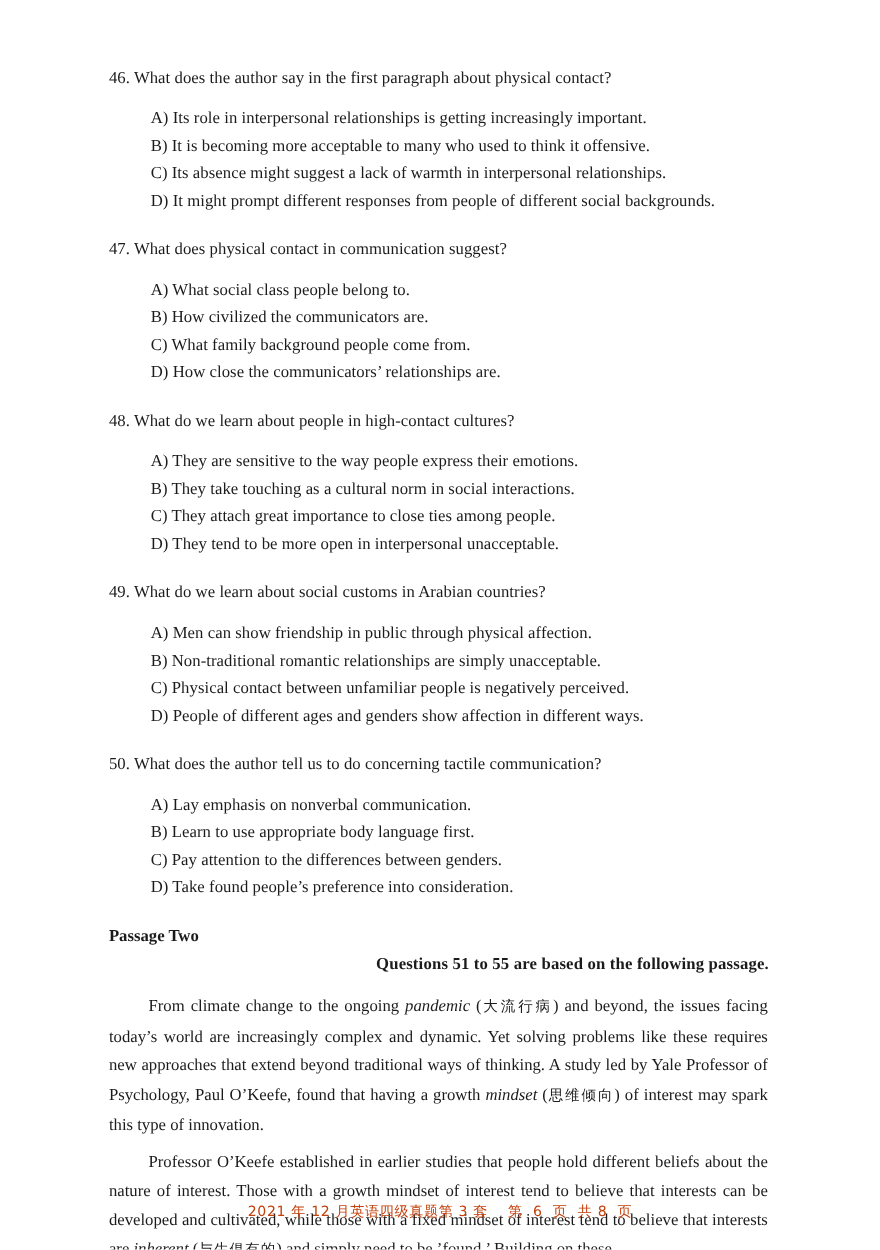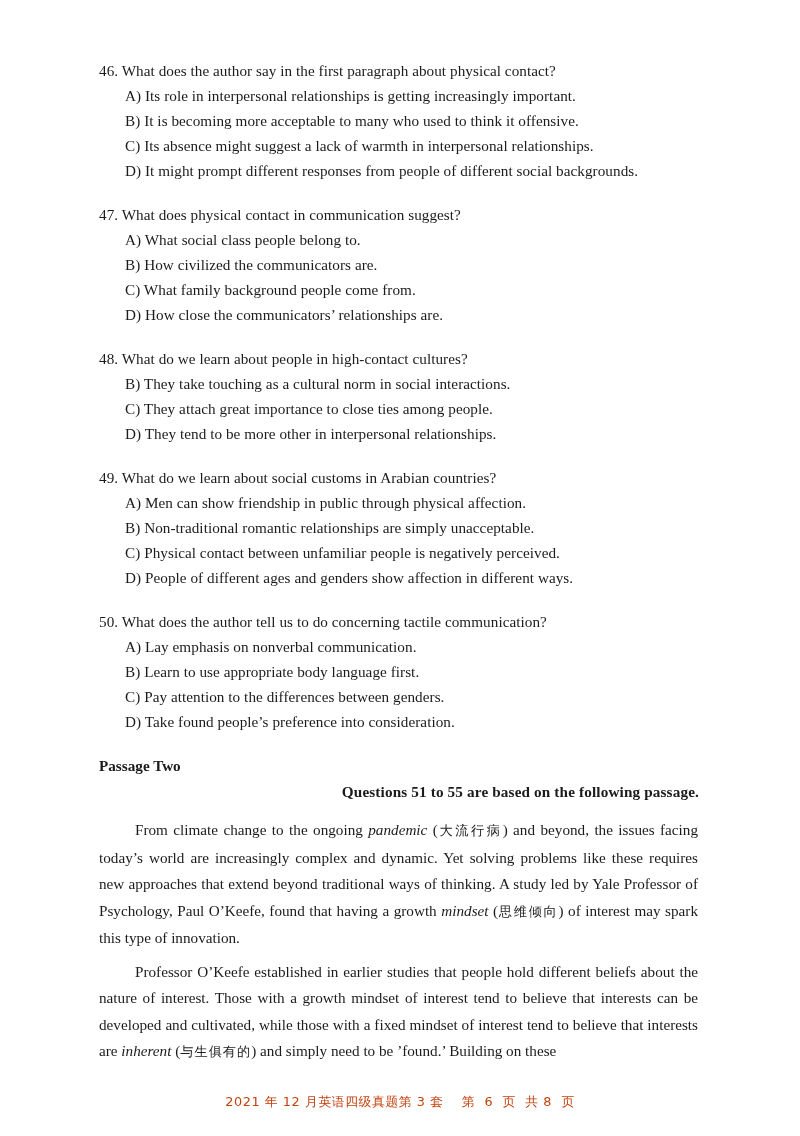--- a/index.html
+++ b/index.html
@@ -37,21 +37,21 @@
   }
   .question-stem {
     font-size: 15.2px;
     line-height: 25px;
     padding-left: 4px;
     text-indent: -4px;
     white-space: nowrap;
     letter-spacing: 0.05px;
   }
   .option-list {
-    margin: 0;
+    margin: 12px;
     padding: 0;
     list-style: none;
   }
   .option {
     font-size: 15.2px;
     line-height: 25px;
     padding-left: 26px;
     white-space: nowrap;
     letter-spacing: 0.05px;
   }
@@ -139,23 +139,24 @@
         <li class="option">A) What social class people belong to.</li>
         <li class="option">B) How civilized the communicators are.</li>
         <li class="option">C) What family background people come from.</li>
         <li class="option">D) How close the communicators’ relationships are.</li>
       </ul>
     </div>
 
     <div class="question-block">
       <div class="question-stem">48. What do we learn about people in high-contact cultures?</div>
       <ul class="option-list">
+        <li class="option">A) They are sensitive to the way people express their emotions.</li>
         <li class="option">B) They take touching as a cultural norm in social interactions.</li>
         <li class="option">C) They attach great importance to close ties among people.</li>
-        <li class="option">D) They tend to be more other in interpersonal relationships.</li>
+        <li class="option">D) They tend to be more open in interpersonal unacceptable.</li>
       </ul>
     </div>
 
     <div class="question-block">
       <div class="question-stem">49. What do we learn about social customs in Arabian countries?</div>
       <ul class="option-list">
         <li class="option">A) Men can show friendship in public through physical affection.</li>
         <li class="option">B) Non-traditional romantic relationships are simply unacceptable.</li>
         <li class="option">C) Physical contact between unfamiliar people is negatively perceived.</li>
         <li class="option">D) People of different ages and genders show affection in different ways.</li>

